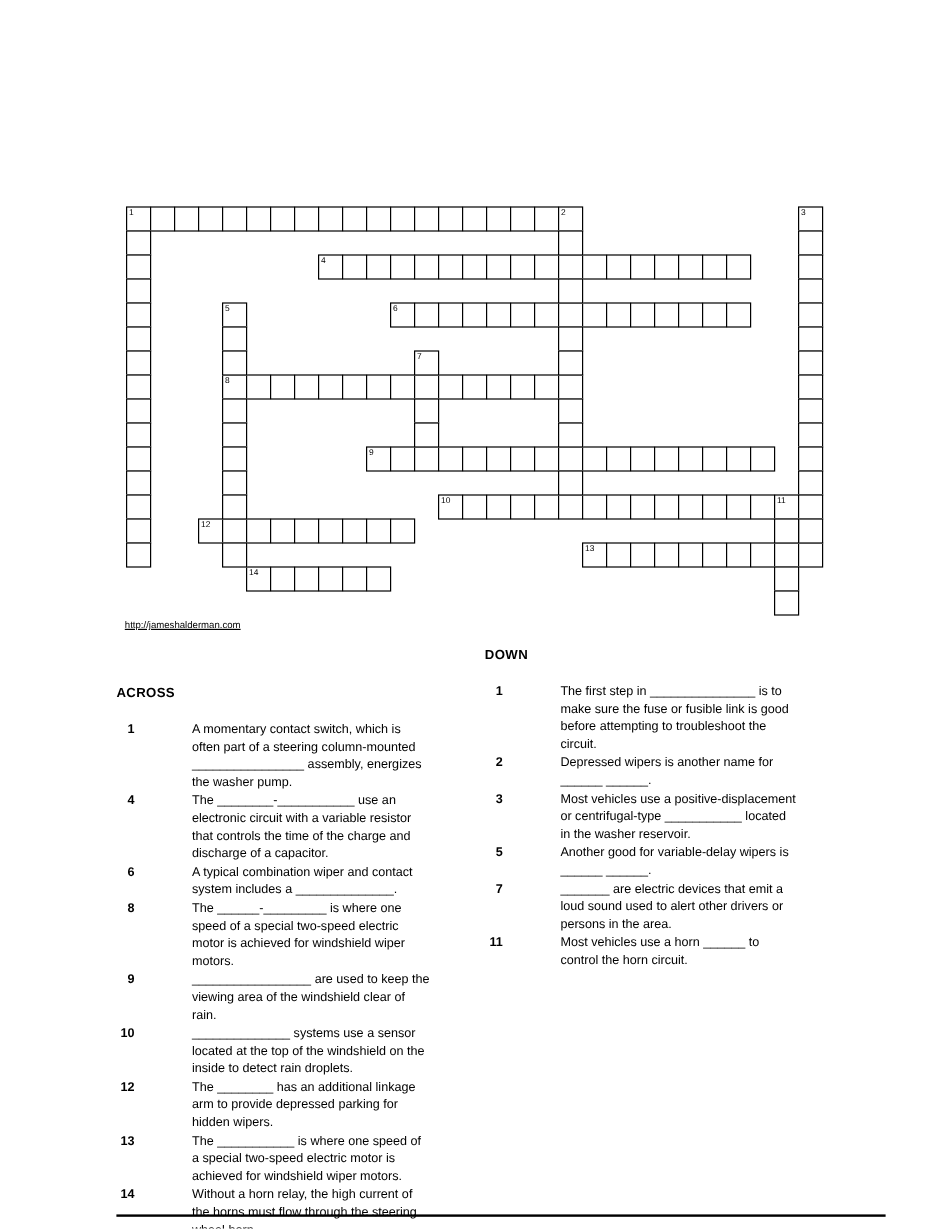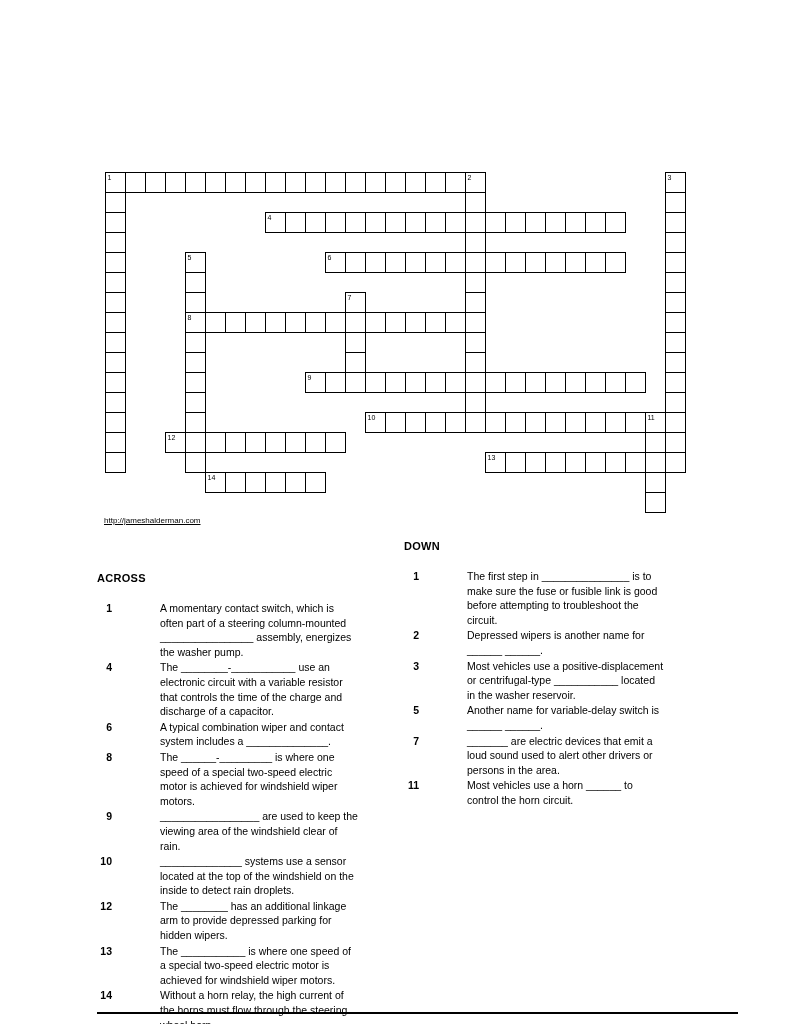--- a/index.html
+++ b/index.html
@@ -347,21 +347,21 @@
         <div class="clue">
           <span class="clue-num">2</span>
           <span class="clue-text">Depressed wipers is another name for ______ ______.</span>
         </div>
         <div class="clue">
           <span class="clue-num">3</span>
           <span class="clue-text">Most vehicles use a positive-displacement or centrifugal-type ___________ located in the washer reservoir.</span>
         </div>
         <div class="clue">
           <span class="clue-num">5</span>
-          <span class="clue-text">Another name for variable-delay switch is ______ ______.</span>
+          <span class="clue-text">Another good for variable-delay wipers is ______ ______.</span>
         </div>
         <div class="clue">
           <span class="clue-num">7</span>
           <span class="clue-text">_______ are electric devices that emit a loud sound used to alert other drivers or persons in the area.</span>
         </div>
         <div class="clue">
           <span class="clue-num">11</span>
           <span class="clue-text">Most vehicles use a horn ______ to control the horn circuit.</span>
         </div>
       </div>

